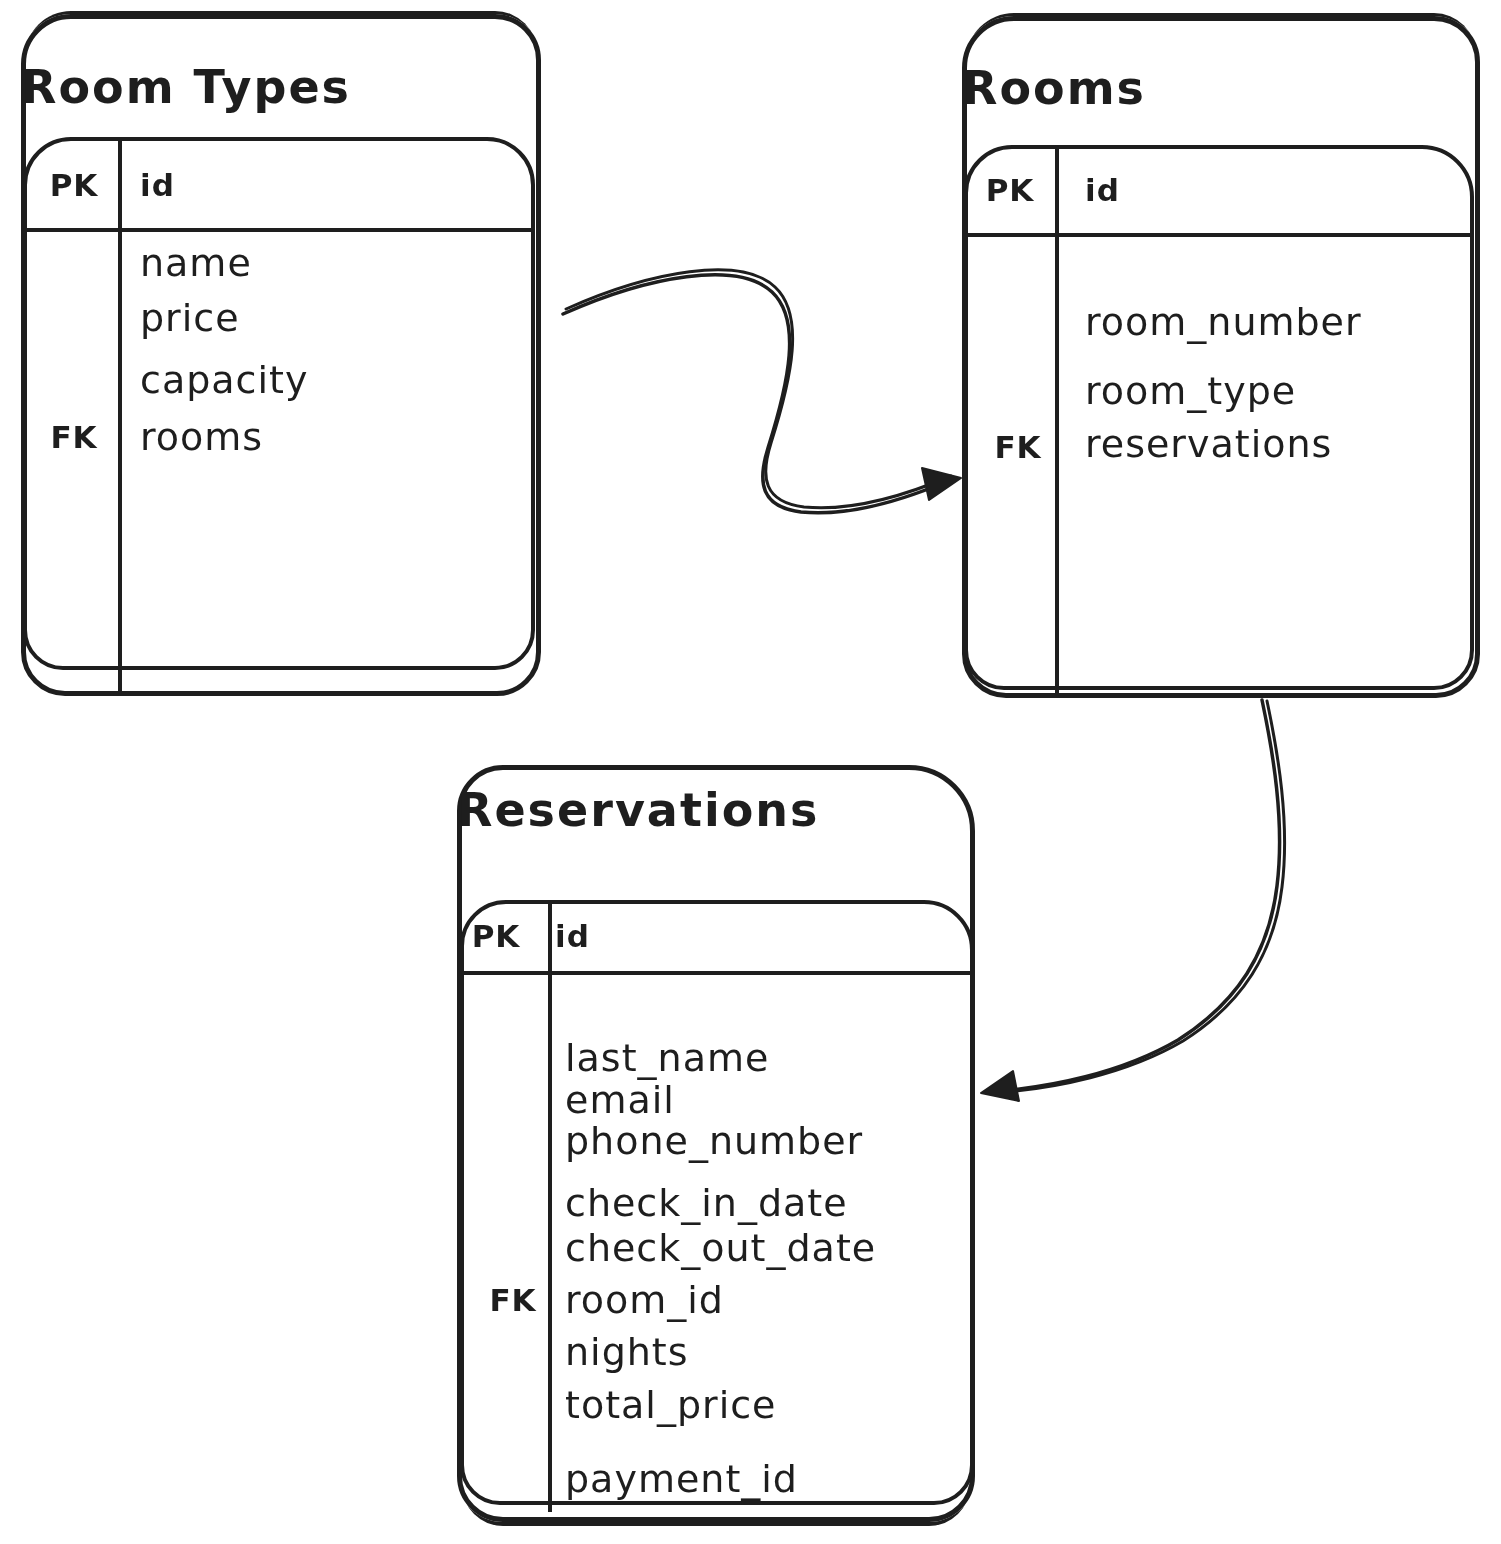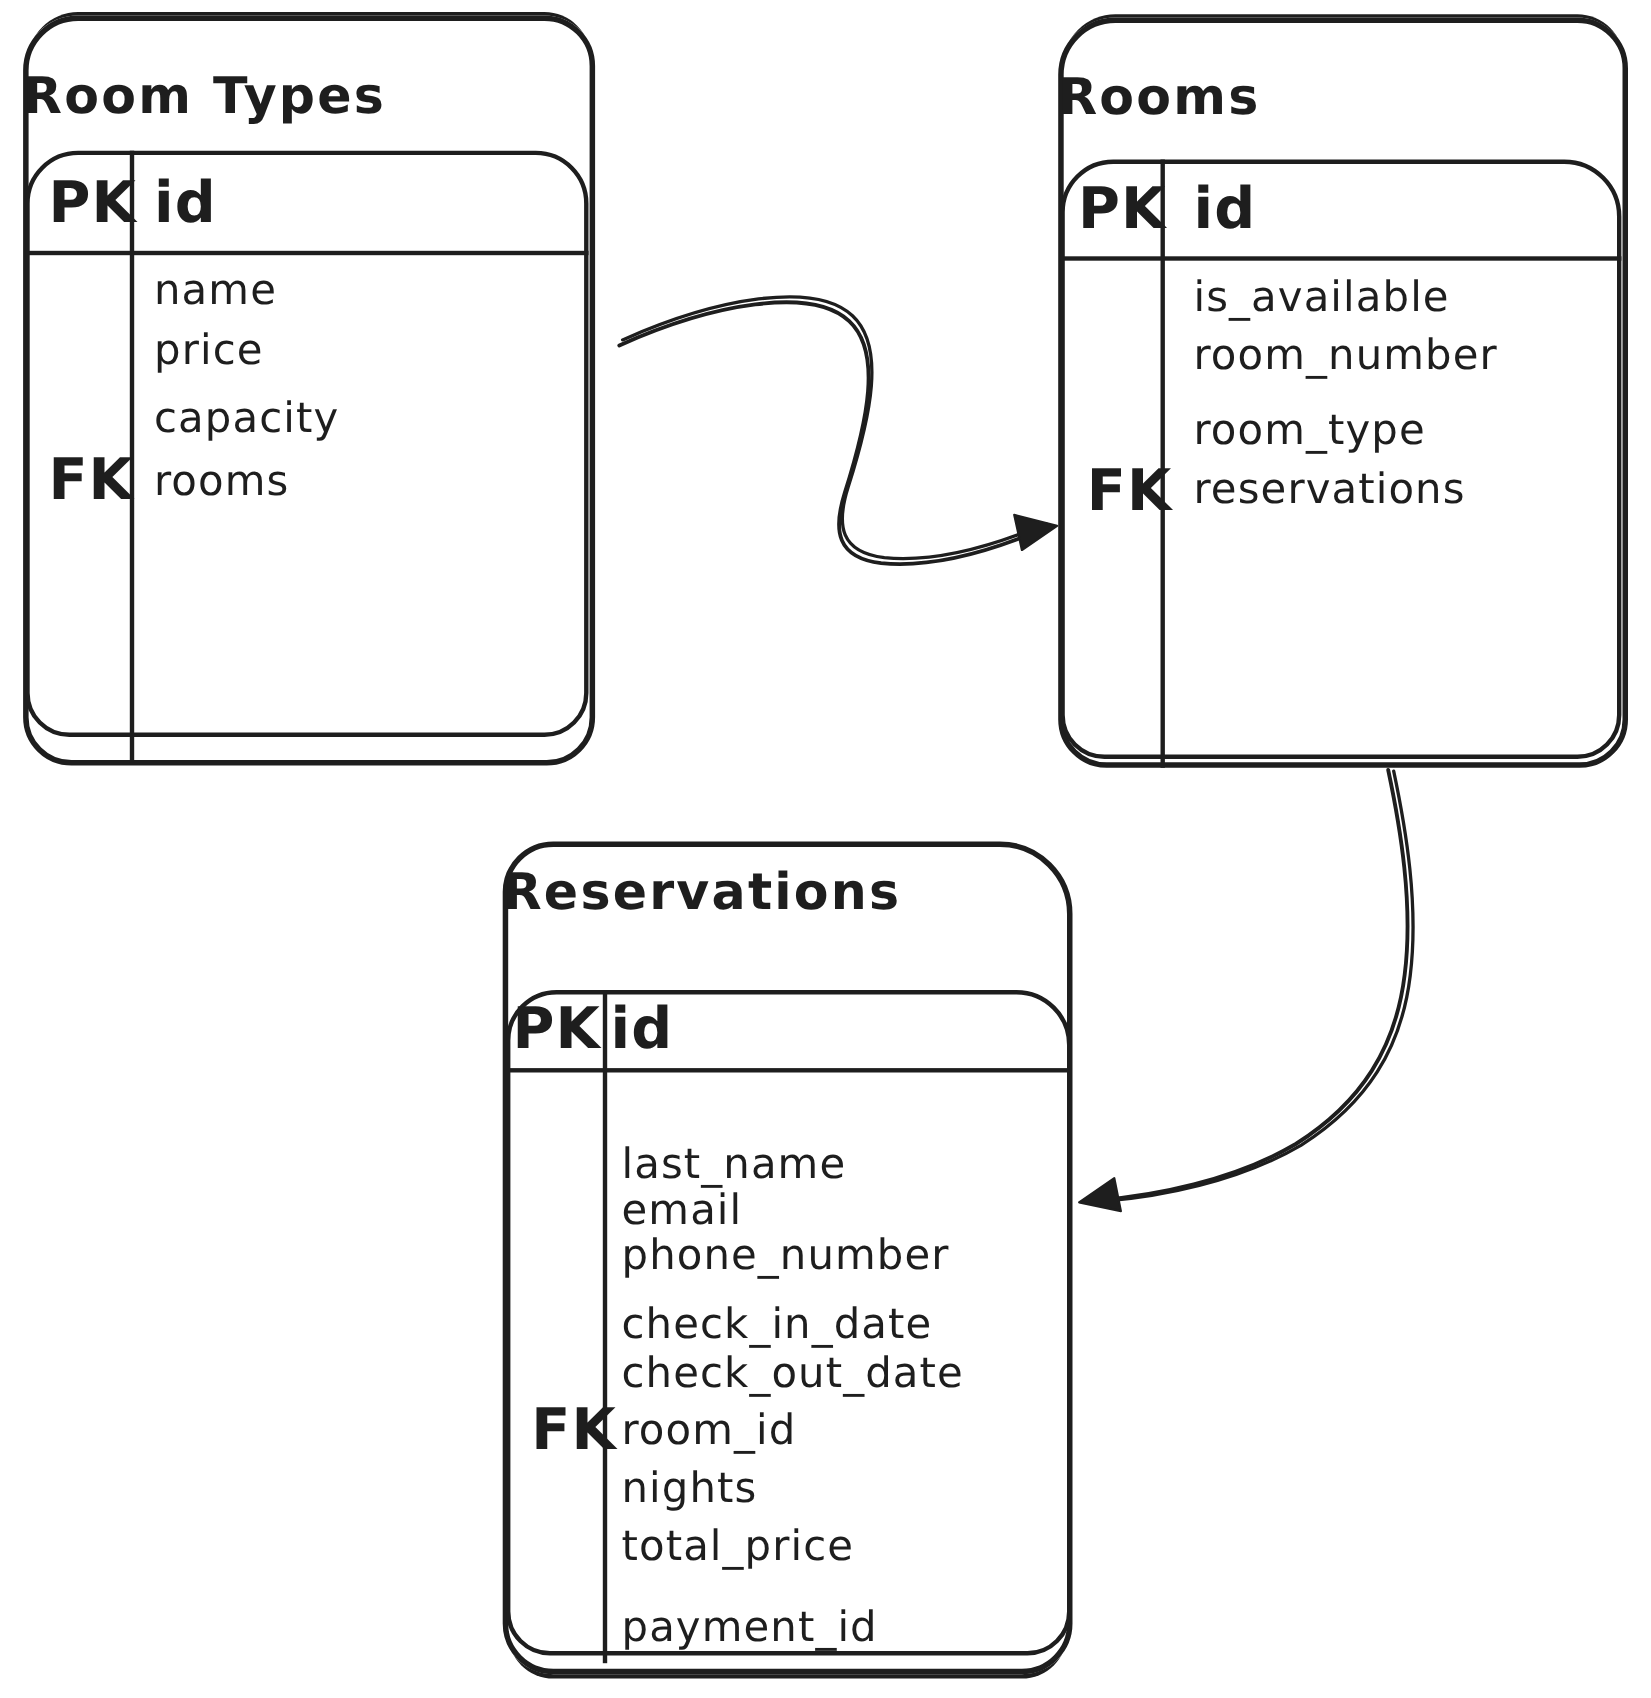--- a/index.html
+++ b/index.html
@@ -35,21 +35,21 @@
   }
   .inner{
     position:absolute;
     border:4px solid var(--ink);
     background:transparent;
   }
   .vline{position:absolute;width:4px;background:var(--ink);}
   .hline{position:absolute;height:4px;background:var(--ink);}
   .kv{
     position:absolute;height:46px;line-height:46px;
-    font-size:52px;letter-spacing:1px;font-weight:bold;
+    font-size:31px;letter-spacing:1px;font-weight:bold;
     white-space:nowrap;
   }
   .kv.keylab{text-align:center;}
   .field{
     position:absolute;height:46px;line-height:46px;
     font-size:38px;letter-spacing:1px;
     white-space:nowrap;
     text-align:center;
   }
   
@@ -83,21 +83,20 @@
   </div>
 
   <div class="table" style="left:962px;top:16px;width:518px;height:682px">
     <div class="outer echo-top" style="border-radius:52px 46px 44px 44px"></div>
     <div class="title" style="top:42px">Rooms</div>
     <div class="inner" style="left:2px;top:129px;width:510px;height:545px;border-radius:48px 52px 40px 40px"></div>
     <div class="vline" style="left:93px;top:129px;height:553px"></div>
     <div class="hline" style="left:2px;top:217px;width:510px"></div>
     <div class="kv keylab" style="left:18px;top:151px;width:60px">PK</div>
     <div class="kv" style="left:123px;top:151px">id</div>
-    <div class="field" style="left:123px;top:231px">is_available</div>
     <div class="field" style="left:123px;top:283px">room_number</div>
     <div class="field" style="left:123px;top:352px">room_type</div>
     <div class="field" style="left:123px;top:405px">reservations</div>
     <div class="kv keylab" style="left:26px;top:408px;width:60px">FK</div>
   </div>
 
   <div class="table" style="left:457px;top:765px;width:518px;height:757px">
     <div class="outer echo-bottom" style="border-radius:46px 66px 46px 46px"></div>
     <div class="title" style="top:15px">Reservations</div>
     <div class="inner" style="left:3px;top:135px;width:514px;height:605px;border-radius:46px 50px 40px 40px"></div>

